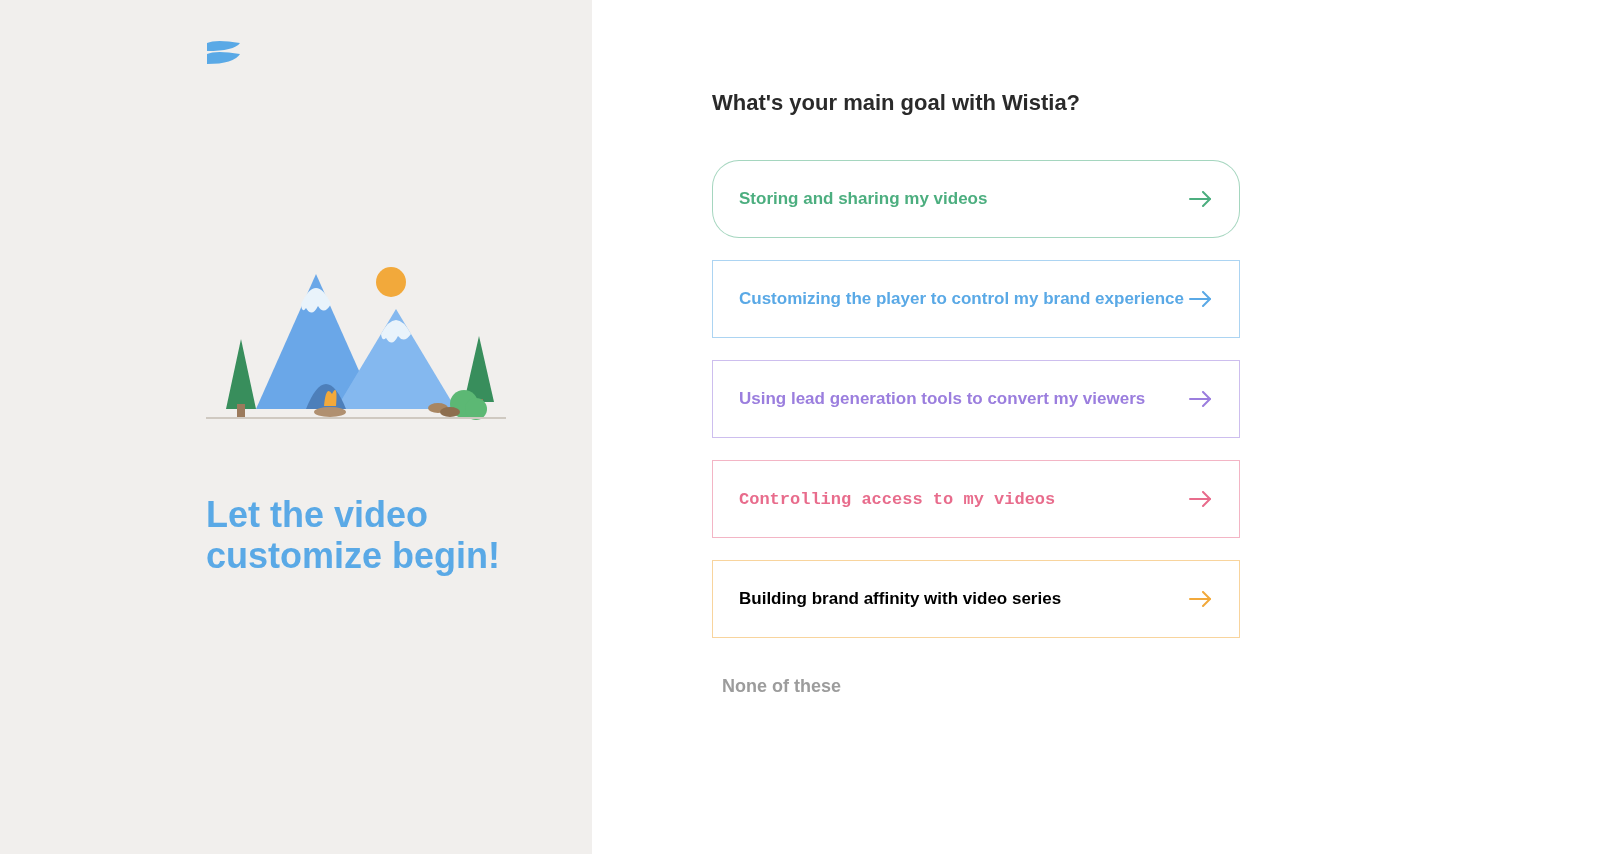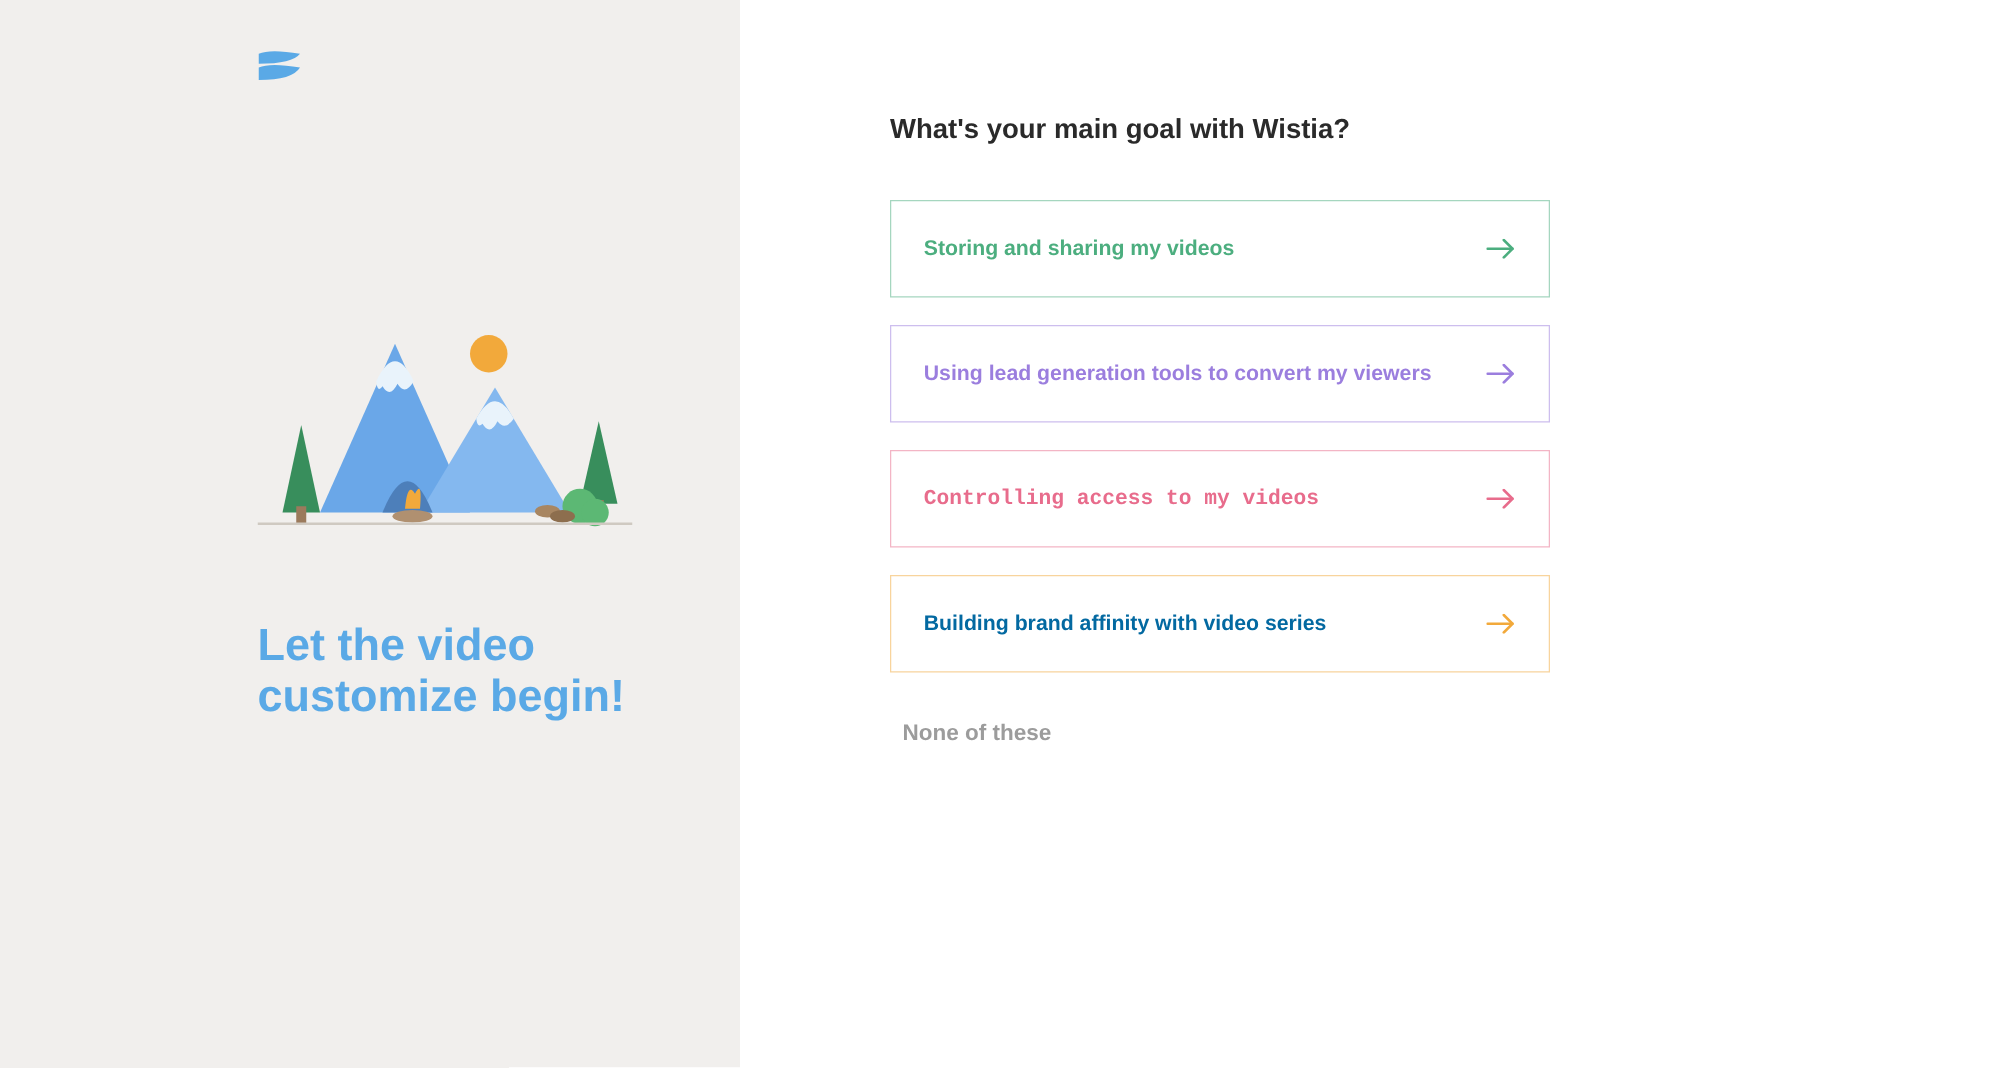--- a/index.html
+++ b/index.html
@@ -133,42 +133,49 @@
       <line x1="0" y1="164" x2="300" y2="164" stroke="#cfc9c1" stroke-width="2"></line>
     </svg>
   </div>
 
   <h1 class="heading">Let the video customize begin!</h1>
 </div>
 
 <div class="right-panel">
   <div class="question">What's your main goal with Wistia?</div>
   <div id="options">
-      <div class="option" style="border-color: rgba(76, 174, 127, 0.5); color: rgb(76, 174, 127);">
+      <div class="option" style="border-color: rgba(76, 174, 127, 0.5); color: rgb(76, 174, 127); border-radius: 27px;">
         <span class="option-label">Storing and sharing my videos</span>
         <svg class="arrow-icon" viewBox="0 0 24 16">
           <line x1="1" y1="8" x2="21" y2="8" stroke="#4cae7f" stroke-width="2" stroke-linecap="round"></line>
           <polyline points="14,1 21,8 14,15" fill="none" stroke="#4cae7f" stroke-width="2" stroke-linecap="round" stroke-linejoin="round"></polyline>
+        </svg>
+      </div>
+      <div class="option" style="border-color: rgba(90, 169, 230, 0.5); color: rgb(90, 169, 230);">
+        <span class="option-label">Customizing the player to control my brand experience</span>
+        <svg class="arrow-icon" viewBox="0 0 24 16">
+          <line x1="1" y1="8" x2="21" y2="8" stroke="#5aa9e6" stroke-width="2" stroke-linecap="round"></line>
+          <polyline points="14,1 21,8 14,15" fill="none" stroke="#5aa9e6" stroke-width="2" stroke-linecap="round" stroke-linejoin="round"></polyline>
         </svg>
       </div>
       <div class="option" style="border-color: rgba(155, 126, 222, 0.5); color: rgb(155, 126, 222); gap: 36px;">
         <span class="option-label">Using lead generation tools to convert my viewers</span>
         <svg class="arrow-icon" viewBox="0 0 24 16">
           <line x1="1" y1="8" x2="21" y2="8" stroke="#9b7ede" stroke-width="2" stroke-linecap="round"></line>
           <polyline points="14,1 21,8 14,15" fill="none" stroke="#9b7ede" stroke-width="2" stroke-linecap="round" stroke-linejoin="round"></polyline>
         </svg>
       </div>
       <div class="option" style="border-color: rgba(232, 108, 140, 0.5); color: rgb(232, 108, 140); font-family: Liberation Mono, monospace;">
         <span class="option-label">Controlling access to my videos</span>
         <svg class="arrow-icon" viewBox="0 0 24 16">
           <line x1="1" y1="8" x2="21" y2="8" stroke="#e86c8c" stroke-width="2" stroke-linecap="round"></line>
           <polyline points="14,1 21,8 14,15" fill="none" stroke="#e86c8c" stroke-width="2" stroke-linecap="round" stroke-linejoin="round"></polyline>
         </svg>
       </div>
-      <div class="option" style="border-color: rgba(242, 169, 59, 0.5); color: #0369a1;">
+      <div class="option" style="border-color: rgba(242, 169, 59, 0.5); color: #000000;">
         <span class="option-label">Building brand affinity with video series</span>
         <svg class="arrow-icon" viewBox="0 0 24 16">
           <line x1="1" y1="8" x2="21" y2="8" stroke="#f2a93b" stroke-width="2" stroke-linecap="round"></line>
           <polyline points="14,1 21,8 14,15" fill="none" stroke="#f2a93b" stroke-width="2" stroke-linecap="round" stroke-linejoin="round"></polyline>
         </svg>
       </div>
     </div>
   <div class="none-link">None of these</div>
 </div>
 

